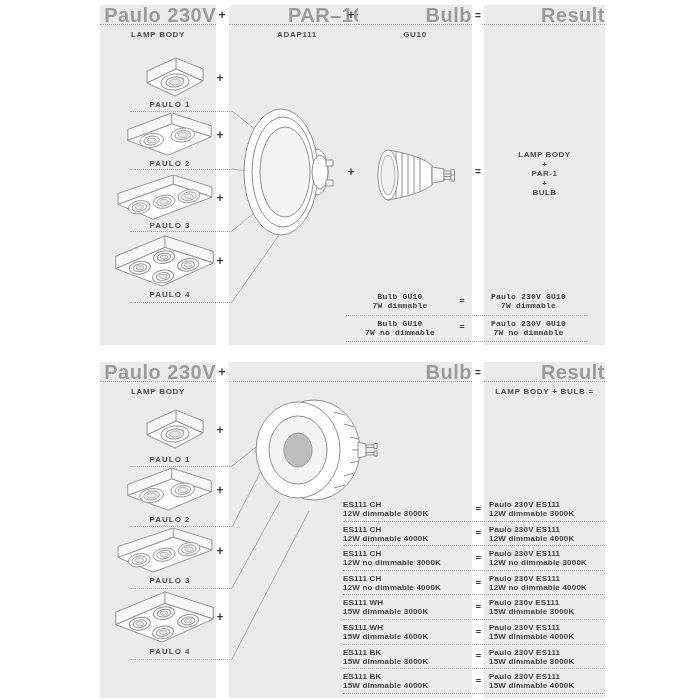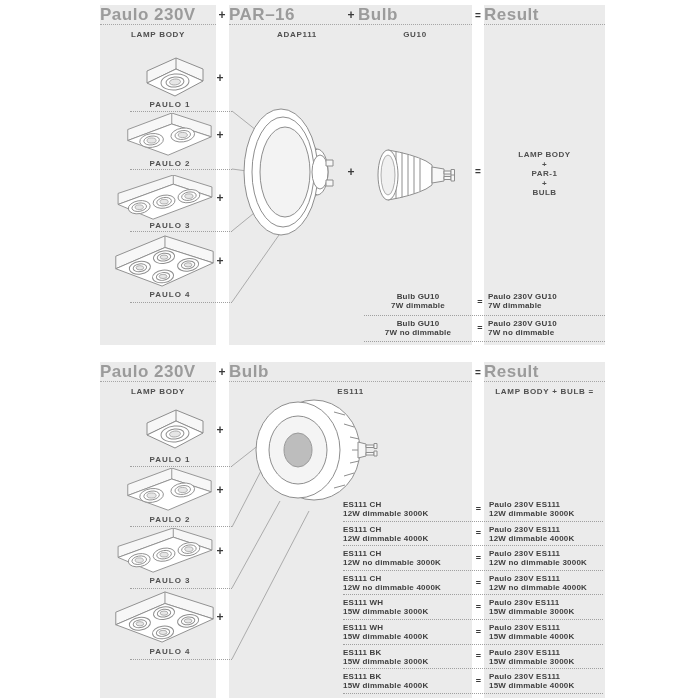--- a/index.html
+++ b/index.html
@@ -1,41 +1,41 @@
 <!DOCTYPE html>
 <html><head>
 <meta charset="utf-8">
 <style>
   html,body{margin:0;padding:0;background:#ffffff;}
   .stage{position:relative;width:700px;height:700px;background:#ffffff;
          font-family:"Liberation Sans",sans-serif;overflow:hidden;}
   .panel{position:absolute;background:#ebebeb;z-index:0;}
-  .hdr{height:19px;line-height:20px;border-bottom:1px dotted #a6a6a6;text-align:left;
-       font-weight:bold;font-size:17px;color:#9b9b9b;letter-spacing:.5px;}
+  .hdr{height:19px;line-height:20px;border-bottom:1px dotted #a6a6a6;text-align:right;
+       font-weight:bold;font-size:20px;color:#9b9b9b;letter-spacing:.5px;}
   .sub{margin-top:5px;text-align:center;font-size:8px;font-weight:bold;color:#4f4f4f;letter-spacing:.7px;}
   .op{position:absolute;z-index:3;font-weight:bold;color:#3a3a3a;width:14px;text-align:center;}
   .op.plus{font-size:12px;line-height:12px;}
   .op.eq{font-size:10px;line-height:12px;}
   .plabel{position:absolute;left:126px;width:88px;text-align:center;font-size:8px;font-weight:bold;
           color:#4f4f4f;letter-spacing:1px;z-index:3;}
   .dotsep{position:absolute;left:130px;width:102px;height:0;border-top:1px dotted #a0a0a0;z-index:2;}
   .illus{position:absolute;z-index:2;}
   .lines{position:absolute;left:0;top:0;z-index:1;}
   .result-stack{position:absolute;left:484px;top:150px;width:121px;text-align:center;z-index:3;}
   .result-stack div{font-size:8px;font-weight:bold;color:#4f4f4f;line-height:9.5px;letter-spacing:.5px;}
   .rows{position:absolute;z-index:3;}
-  .rows-top{left:364px;top:289px;width:241px;}
+  .rows-top{left:346px;top:289px;width:241px;font-family:Liberation Mono, monospace;}
   .rows-bottom{left:343px;top:497px;width:260px;}
   .row{display:flex;box-sizing:border-box;border-bottom:1px dotted #a0a0a0;}
   .rows-top .row{height:26.5px;}
   .rows-bottom .row{height:24.6px;}
   .cell{box-sizing:border-box;}
   .cell.l,.cell.r{padding-top:3px;}
   .rows-top .cell.l{width:108px;text-align:center;}
-  .rows-top .cell.r{flex:1;}
+  .rows-top .cell.r{flex:1;text-align:center;}
   .rows-bottom .cell.l{width:127px;text-align:left;}
   .rows-bottom .cell.r{flex:1;text-align:left;padding-left:2px;}
   .cell.e{width:16px;display:flex;align-items:center;justify-content:center;
           font-weight:bold;font-size:9px;color:#3a3a3a;}
   .rows-bottom .cell.e{width:17px;}
   .t1,.t2{font-size:8px;font-weight:bold;color:#3f3f3f;line-height:9px;letter-spacing:.2px;}
   svg .ln{stroke:#8e8e8e;stroke-width:1;fill:none;}
   svg .fw{fill:#ffffff;stroke:#8e8e8e;stroke-width:1;}
   svg .fg{fill:#f7f7f7;stroke:#8e8e8e;stroke-width:1;}
 </style>
@@ -148,21 +148,20 @@
     <div class="hdr">Result</div>
     <div class="sub"></div>
   </div>
 
   <div class="panel" style="left:100px;top:362px;width:116px;height:336px">
     <div class="hdr">Paulo 230V</div>
     <div class="sub">LAMP BODY</div>
   </div>
   <div class="panel" style="left:229px;top:362px;width:243px;height:336px">
     <div class="hdr">Bulb</div>
-    <div class="sub">ES111</div>
   </div>
   <div class="panel" style="left:484px;top:362px;width:121px;height:336px">
     <div class="hdr">Result</div>
     <div class="sub">LAMP BODY + BULB =</div>
   </div>
 
   <svg class="lines" width="700" height="700">
     <g stroke="#9a9a9a" stroke-width="0.8">
       <line x1="232" y1="111" x2="261" y2="134"></line>
       <line x1="232" y1="169" x2="247" y2="171"></line>

